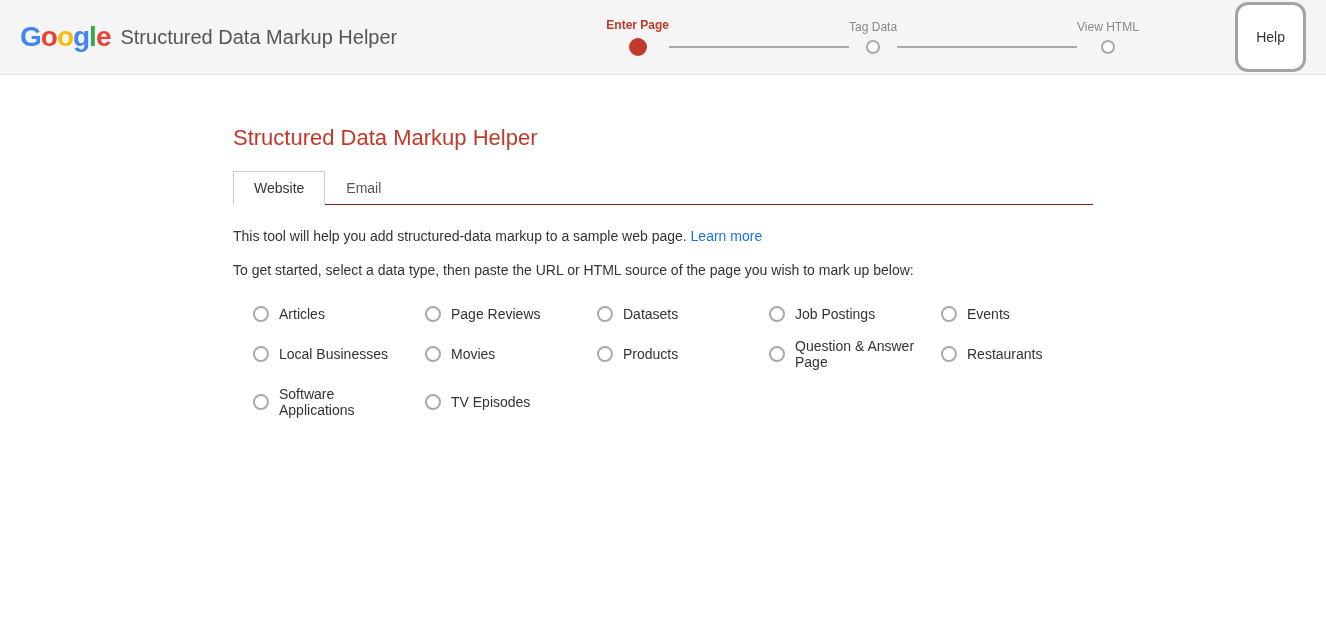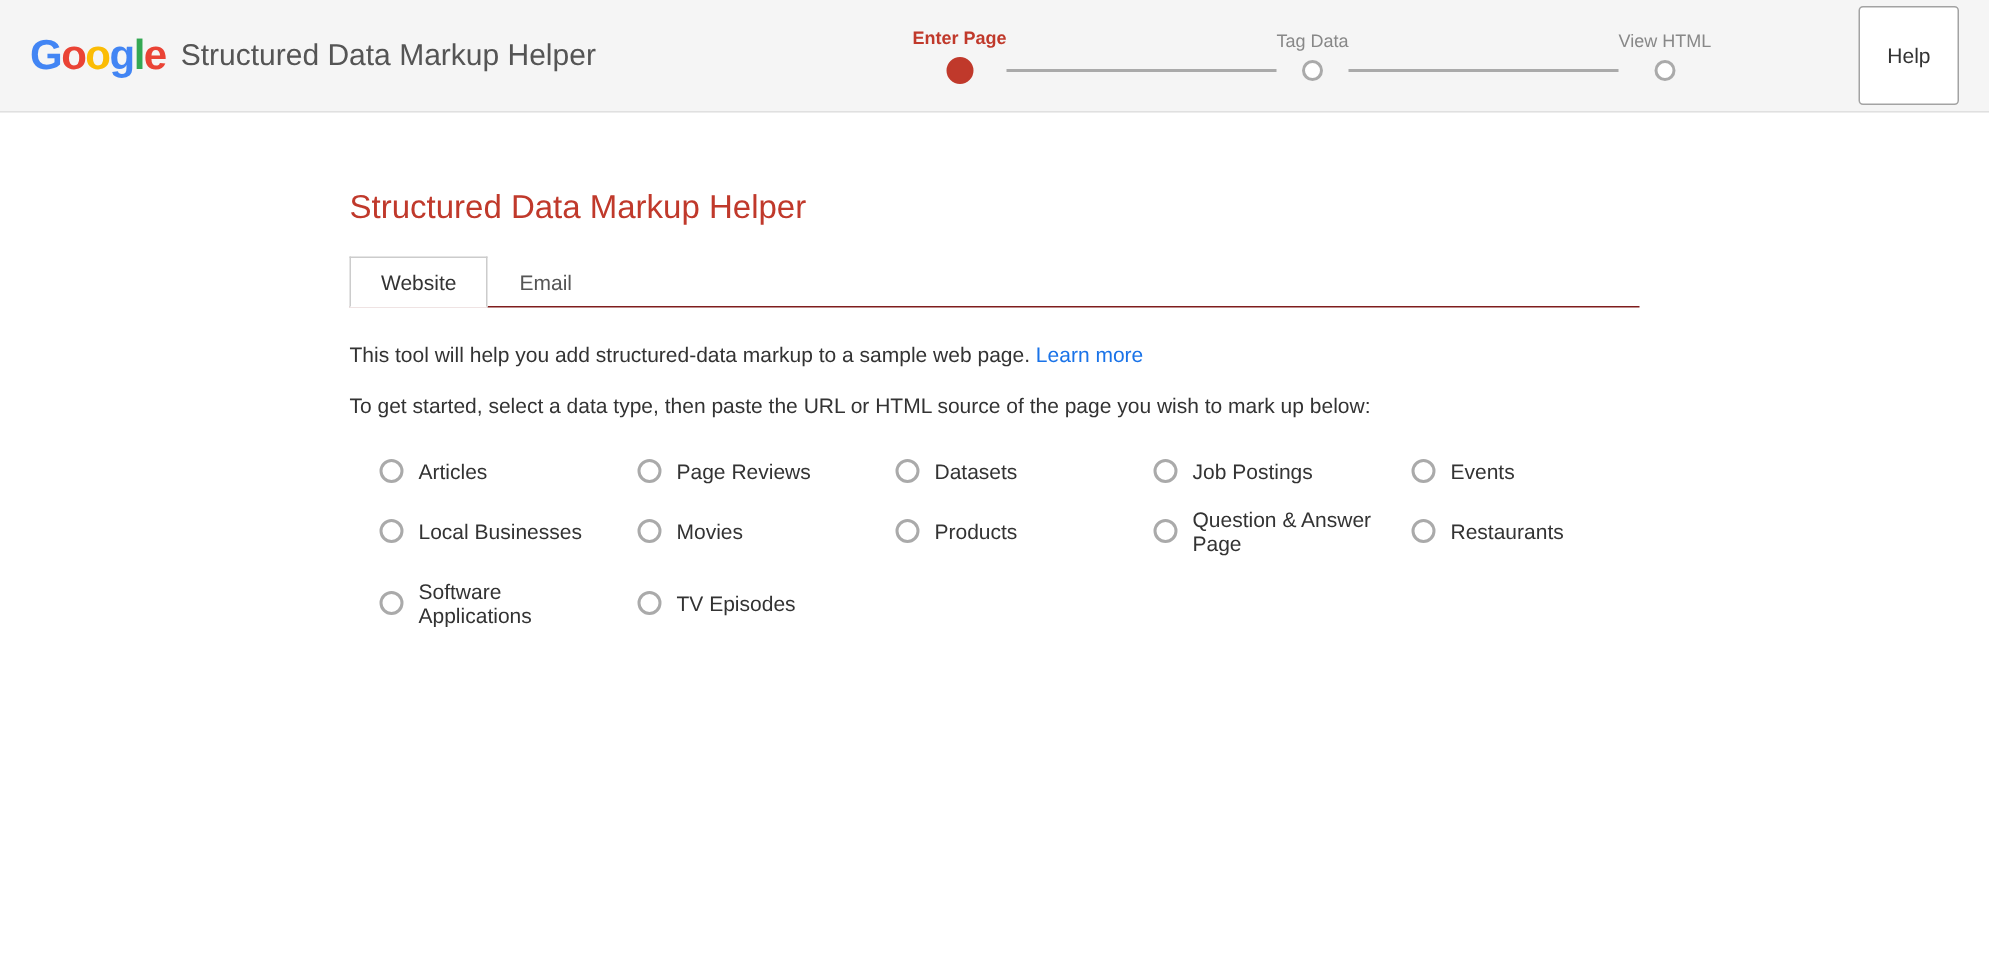--- a/index.html
+++ b/index.html
@@ -99,22 +99,22 @@
       width: 180px;
       margin-top: 20px;
       position: relative;
       z-index: 0;
     }
 
     #help-button {
       margin-left: auto;
       padding: 24px 18px;
       background: #fff;
-      border: 1px solid #a3a3a3;
-      border-radius: 3px;
+      border: 3px solid #a3a3a3;
+      border-radius: 13px;
       font-size: 14px;
       cursor: pointer;
       color: #333;
     }
 
     
     #main {
       max-width: 900px;
       margin: 50px auto 0 auto;
       padding: 0 20px;

